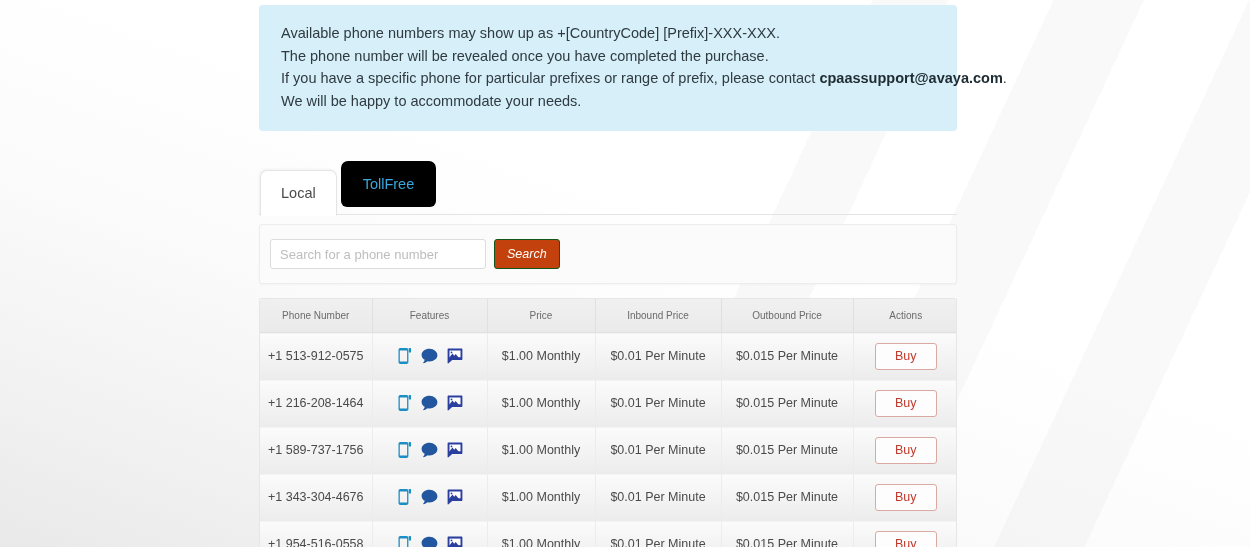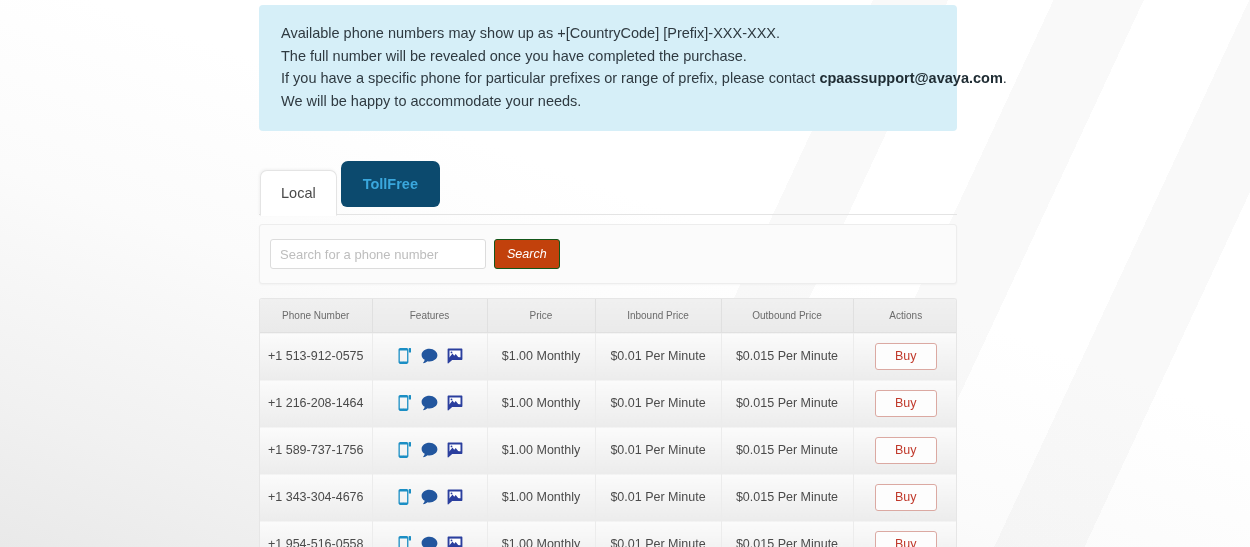--- a/index.html
+++ b/index.html
@@ -83,23 +83,23 @@
     background: #ffffff;
     color: #4a4a4a;
     border: 1px solid #e4e4e4;
     border-bottom: 1px solid #ffffff;
     box-shadow: -1px -1px 3px rgba(0,0,0,0.05);
     z-index: 3;
     margin-bottom: -1px;
     padding: 12px 20px;
   }
   .tab.inactive {
-    background: #0c4a6e;
+    background: #000000;
     color: #3aa7dd;
-    font-weight: bold;
+    font-weight: normal;
     border: 1px solid transparent;
     border-radius: 7px 7px 6px 6px;
     margin-bottom: 8px;
   }
   .tabs-underline {
     position: absolute;
     left: 0; right: 0; bottom: 0;
     height: 1px;
     background: #e4e4e4;
     z-index: 1;
@@ -235,21 +235,21 @@
 </style>
 </head>
 <body>
 
 <div id="page-bg"></div>
 
 <div id="content">
 
   <div class="info-box">
     <div class="info-line">Available phone numbers may show up as +[CountryCode] [Prefix]-XXX-XXX.</div>
-    <div class="info-line">The full number will be revealed once you have completed the purchase.</div>
+    <div class="info-line">The phone number will be revealed once you have completed the purchase.</div>
     <div class="info-line"><span>If you have a specific phone for particular prefixes or range of prefix, please contact </span><a class="email-link" href="#">cpaassupport@avaya.com</a><span>.</span></div>
     <div class="info-line">We will be happy to accommodate your needs.</div>
   </div>
 
   <div class="tabs-wrap">
     <div class="tabs-underline"></div>
     <div class="tabs-strip">
       <div class="tab active">
         <span>Local</span>
       </div>

